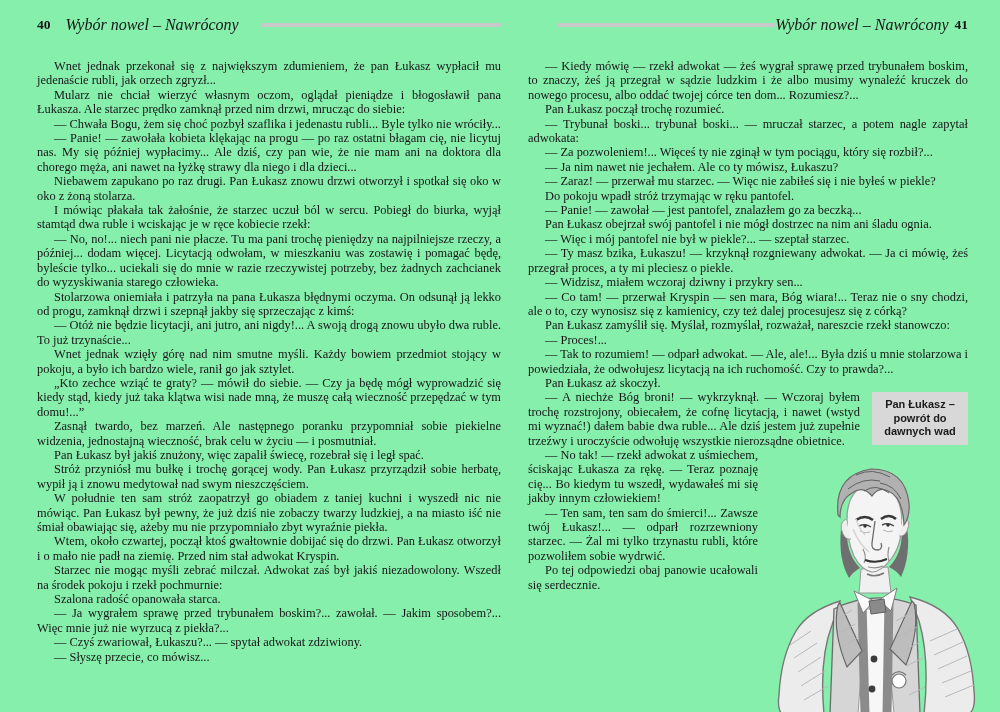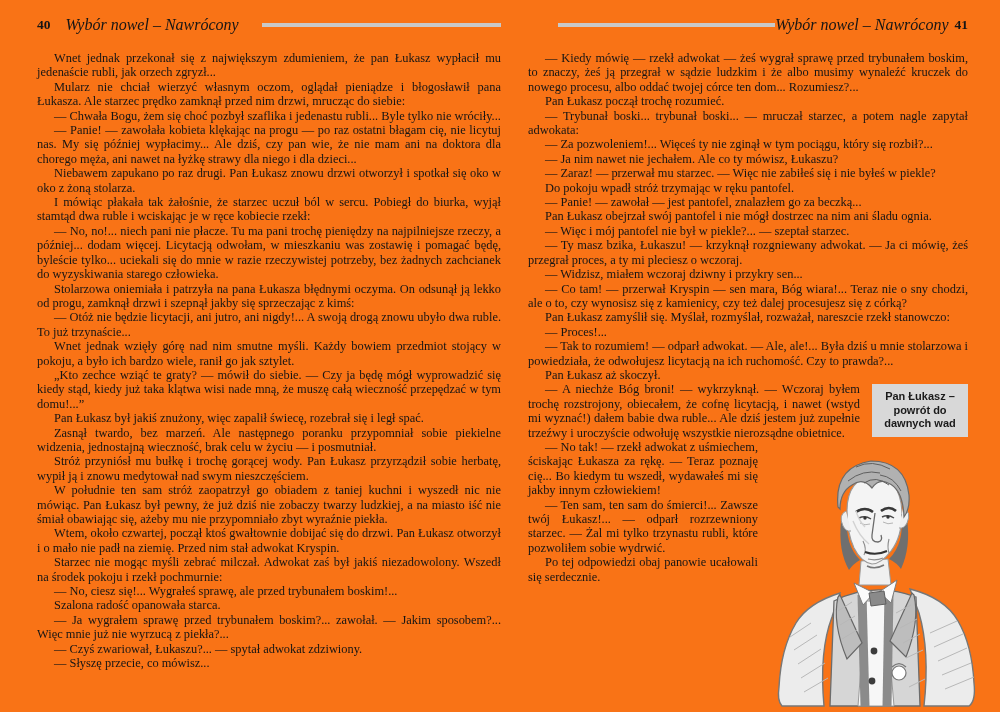--- a/index.html
+++ b/index.html
@@ -1,32 +1,32 @@
 <!DOCTYPE html>
 <html lang="pl"><head>
 <meta charset="utf-8">
 <style>
   html,body{margin:0;padding:0;background:#fff;}
-  .spread{position:relative;width:1000px;height:712px;background:#f97316;overflow:hidden;
+  .spread{position:relative;width:1000px;height:712px;background:#86efac;overflow:hidden;
           font-family:"Liberation Serif", serif;color:#151515;}
   .page{position:absolute;top:0;}
   .page-left{left:37px;width:464px;}
   .page-right{left:528px;width:440px;}
 
   .page-header{display:flex;align-items:center;margin-top:17px;height:15px;}
   .page-num{font-weight:bold;font-size:13.5px;font-family:"Liberation Serif",serif;}
   .running-title{font-style:italic;font-size:16px;white-space:nowrap;}
   .page-left .running-title{margin-left:15px;}
   .header-bar{height:4px;background:#c9c9c9;width:255px;display:inline-block;}
   .page-left .header-bar{margin-left:23px;}
   .page-right .header-bar{margin-left:30px;}
   .page-right .running-title{margin-left:auto;}
   .page-right .page-num{margin-left:6px;}
 
-  .page-body{margin-top:19px;font-size:12.4px;line-height:14.4px;text-align:justify;}
+  .page-body{margin-top:27px;font-size:12.4px;line-height:14.4px;text-align:justify;}
   .page-body p{margin:0;text-indent:17px;}
 
   .margin-note{float:right;width:86px;background:#d8d8d8;margin:2px 0 8px 12px;
                padding:6px 5px;text-align:center;
                font-family:Liberation Sans, sans-serif;font-weight:bold;
                font-size:11px;line-height:13.5px;color:#1a1a1a;text-indent:0;}
   .illustration{float:right;clear:right;width:220px;height:256px;margin:6px -20px 0 10px;}
   .illustration svg{display:block;width:220px;height:256px;}
 </style>
 </head>
@@ -45,27 +45,26 @@
       <p>Mularz nie chciał wierzyć własnym oczom, oglądał pieniądze i błogosławił pana Łukasza. Ale starzec prędko zamknął przed nim drzwi, mrucząc do siebie:</p>
       <p>— Chwała Bogu, żem się choć pozbył szaflika i jedenastu rubli... Byle tylko nie wróciły...</p>
       <p>— Panie! — zawołała kobieta klękając na progu — po raz ostatni błagam cię, nie licytuj nas. My się później wypłacimy... Ale dziś, czy pan wie, że nie mam ani na doktora dla chorego męża, ani nawet na łyżkę strawy dla niego i dla dzieci...</p>
       <p>Niebawem zapukano po raz drugi. Pan Łukasz znowu drzwi otworzył i spotkał się oko w oko z żoną stolarza.</p>
       <p>I mówiąc płakała tak żałośnie, że starzec uczuł ból w sercu. Pobiegł do biurka, wyjął stamtąd dwa ruble i wciskając je w ręce kobiecie rzekł:</p>
       <p>— No, no!... niech pani nie płacze. Tu ma pani trochę pieniędzy na najpilniejsze rzeczy, a później... dodam więcej. Licytacją odwołam, w mieszkaniu was zostawię i pomagać będę, byleście tylko... uciekali się do mnie w razie rzeczywistej potrzeby, bez żadnych zachcianek do wyzyskiwania starego człowieka.</p>
       <p>Stolarzowa oniemiała i patrzyła na pana Łukasza błędnymi oczyma. On odsunął ją lekko od progu, zamknął drzwi i szepnął jakby się sprzeczając z kimś:</p>
       <p>— Otóż nie będzie licytacji, ani jutro, ani nigdy!... A swoją drogą znowu ubyło dwa ruble. To już trzynaście...</p>
       <p>Wnet jednak wzięły górę nad nim smutne myśli. Każdy bowiem przedmiot stojący w pokoju, a było ich bardzo wiele, ranił go jak sztylet.</p>
       <p>„Kto zechce wziąć te graty? — mówił do siebie. — Czy ja będę mógł wyprowadzić się kiedy stąd, kiedy już taka klątwa wisi nade mną, że muszę całą wieczność przepędzać w tym domu!...”</p>
+      <p>Zasnął twardo, bez marzeń. Ale następnego poranku przypomniał sobie piekielne widzenia, jednostajną wieczność, brak celu w życiu — i posmutniał.</p>
       <p>Pan Łukasz był jakiś znużony, więc zapalił świecę, rozebrał się i legł spać.</p>
-      <p>Zasnął twardo, bez marzeń. Ale następnego poranku przypomniał sobie piekielne widzenia, jednostajną wieczność, brak celu w życiu — i posmutniał.</p>
       <p>Stróż przyniósł mu bułkę i trochę gorącej wody. Pan Łukasz przyrządził sobie herbatę, wypił ją i znowu medytował nad swym nieszczęściem.</p>
       <p>W południe ten sam stróż zaopatrzył go obiadem z taniej kuchni i wyszedł nic nie mówiąc. Pan Łukasz był pewny, że już dziś nie zobaczy twarzy ludzkiej, a na miasto iść nie śmiał obawiając się, ażeby mu nie przypomniało zbyt wyraźnie piekła.</p>
       <p>Wtem, około czwartej, począł ktoś gwałtownie dobijać się do drzwi. Pan Łukasz otworzył i o mało nie padł na ziemię. Przed nim stał adwokat Kryspin.</p>
       <p>Starzec nie mogąc myśli zebrać milczał. Adwokat zaś był jakiś niezadowolony. Wszedł na środek pokoju i rzekł pochmurnie:</p>
-      <p>— No, ciesz się!... Wygrałeś sprawę, ale przed trybunałem boskim!...</p>
       <p>Szalona radość opanowała starca.</p>
       <p>— Ja wygrałem sprawę przed trybunałem boskim?... zawołał. — Jakim sposobem?... Więc mnie już nie wyrzucą z piekła?...</p>
       <p>— Czyś zwariował, Łukaszu?... — spytał adwokat zdziwiony.</p>
       <p>— Słyszę przecie, co mówisz...</p>
     </div>
   </section>
 
   <section class="page page-right">
     <header class="page-header">
       <span class="header-bar"></span>
@@ -76,21 +75,21 @@
       <p>— Kiedy mówię — rzekł adwokat — żeś wygrał sprawę przed trybunałem boskim, to znaczy, żeś ją przegrał w sądzie ludzkim i że albo musimy wynaleźć kruczek do nowego procesu, albo oddać twojej córce ten dom... Rozumiesz?...</p>
       <p>Pan Łukasz począł trochę rozumieć.</p>
       <p>— Trybunał boski... trybunał boski... — mruczał starzec, a potem nagle zapytał adwokata:</p>
       <p>— Za pozwoleniem!... Więceś ty nie zginął w tym pociągu, który się rozbił?...</p>
       <p>— Ja nim nawet nie jechałem. Ale co ty mówisz, Łukaszu?</p>
       <p>— Zaraz! — przerwał mu starzec. — Więc nie zabiłeś się i nie byłeś w piekle?</p>
       <p>Do pokoju wpadł stróż trzymając w ręku pantofel.</p>
       <p>— Panie! — zawołał — jest pantofel, znalazłem go za beczką...</p>
       <p>Pan Łukasz obejrzał swój pantofel i nie mógł dostrzec na nim ani śladu ognia.</p>
       <p>— Więc i mój pantofel nie był w piekle?... — szeptał starzec.</p>
-      <p>— Ty masz bzika, Łukaszu! — krzyknął rozgniewany adwokat. — Ja ci mówię, żeś przegrał proces, a ty mi pleciesz o wczoraj.</p>
+      <p>— Ty masz bzika, Łukaszu! — krzyknął rozgniewany adwokat. — Ja ci mówię, żeś przegrał proces, a ty mi pleciesz o piekle.</p>
       <p>— Widzisz, miałem wczoraj dziwny i przykry sen...</p>
       <p>— Co tam! — przerwał Kryspin — sen mara, Bóg wiara!... Teraz nie o sny chodzi, ale o to, czy wynosisz się z kamienicy, czy też dalej procesujesz się z córką?</p>
       <p>Pan Łukasz zamyślił się. Myślał, rozmyślał, rozważał, nareszcie rzekł stanowczo:</p>
       <p>— Proces!...</p>
       <p>— Tak to rozumiem! — odparł adwokat. — Ale, ale!... Była dziś u mnie stolarzowa i powiedziała, że odwołujesz licytacją na ich ruchomość. Czy to prawda?...</p>
       <p>Pan Łukasz aż skoczył.</p>
 
       <aside class="margin-note">
         <span>Pan Łukasz – powrót do dawnych wad</span>
       </aside>

